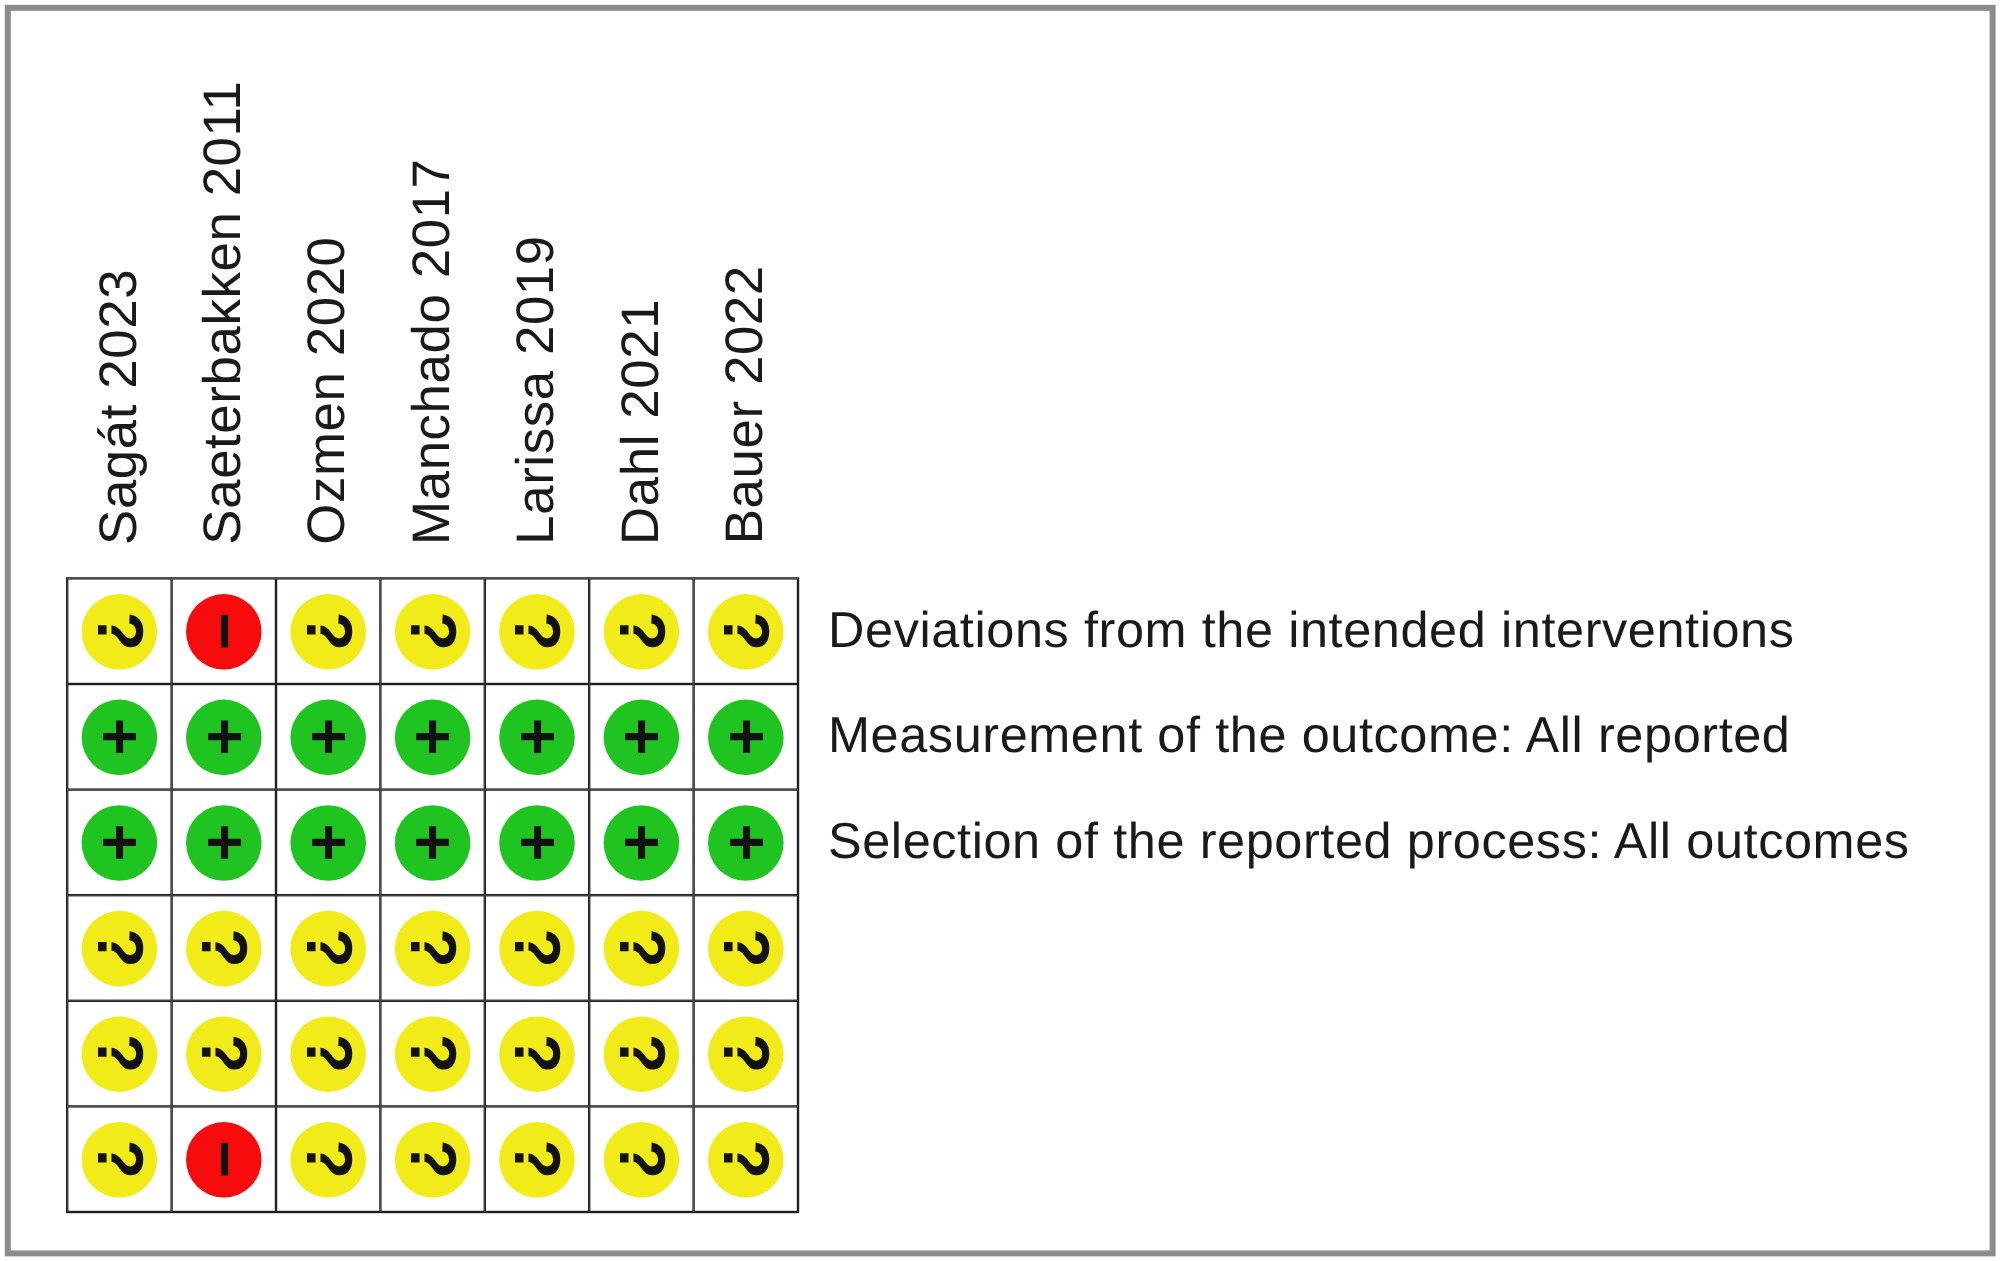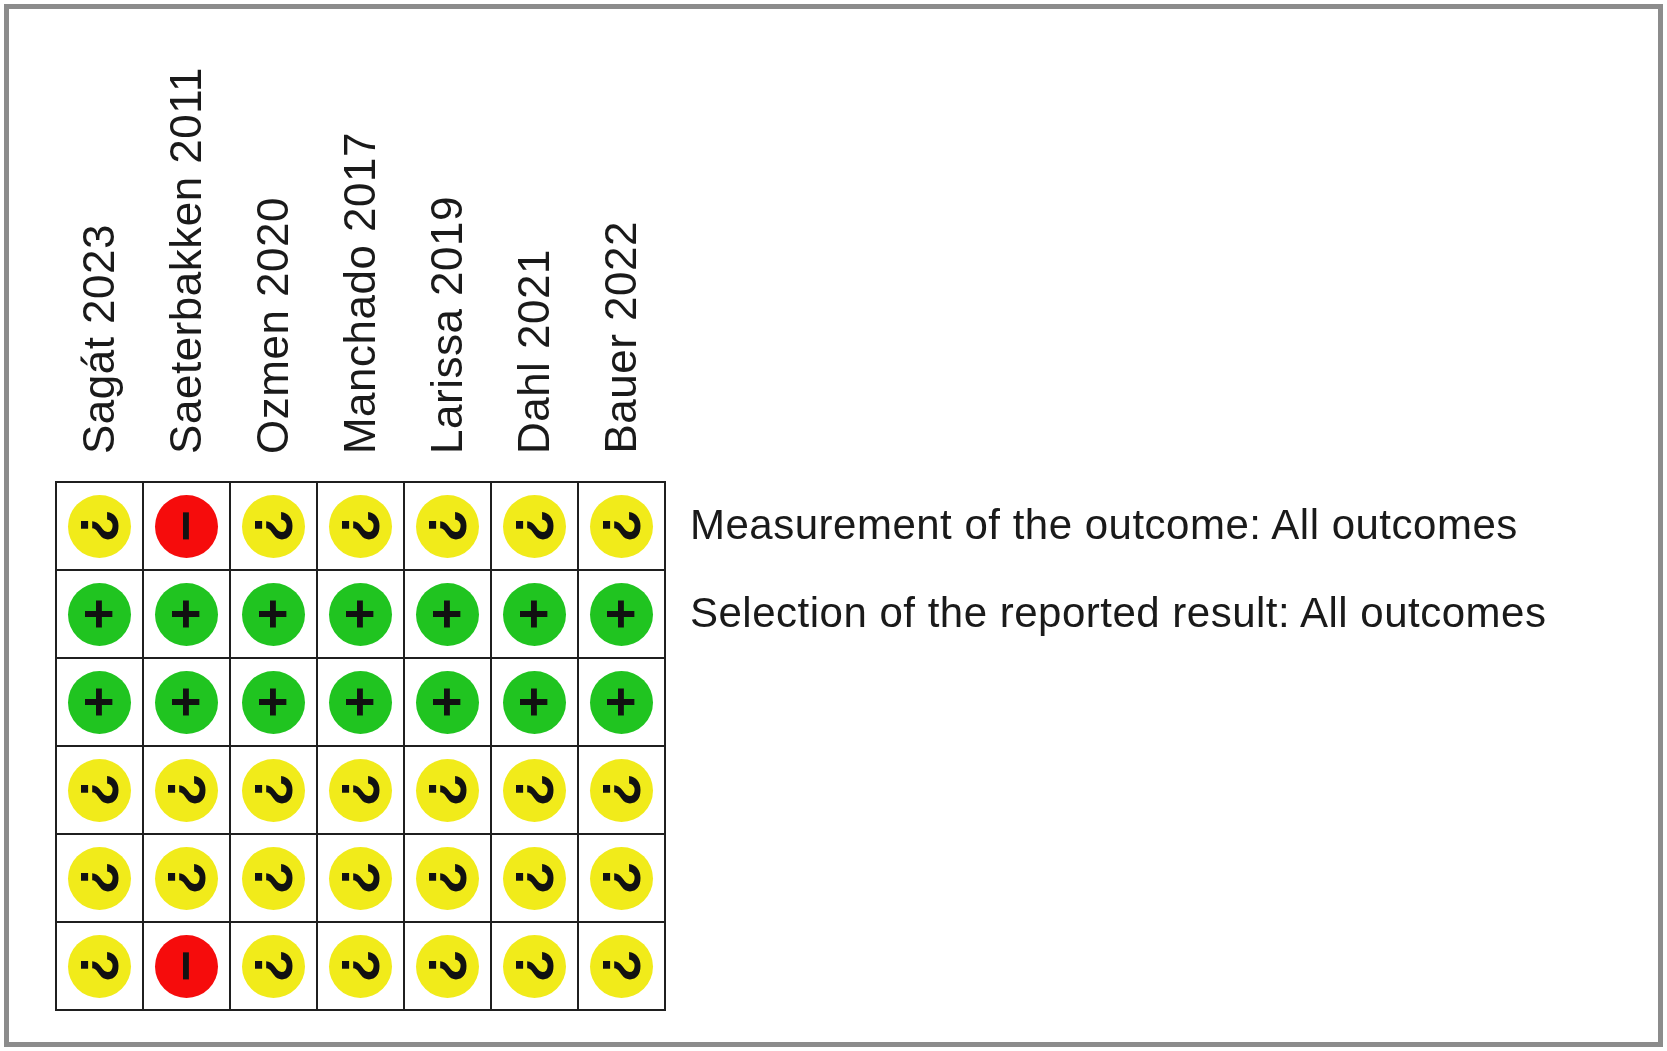--- a/index.html
+++ b/index.html
@@ -330,16 +330,17 @@
           <span class="sym" style="color: rgb(17, 17, 17);">?</span>
         </div>
       </div>
       <div class="cell">
         <div class="circle" style="background: rgb(241, 235, 26);">
           <span class="sym" style="color: rgb(17, 17, 17);">?</span>
         </div>
       </div>
     </div>
   <div id="rowLabels">
-      <div class="domain-label">Measurement of the outcome: All outcomes</div>
-      <div class="domain-label">Selection of the reported result: All outcomes</div>
+      <div class="domain-label">Deviations from the intended interventions</div>
+      <div class="domain-label">Measurement of the outcome: All reported</div>
+      <div class="domain-label">Selection of the reported process: All outcomes</div>
     </div>
 </div>
 
 </body></html>

